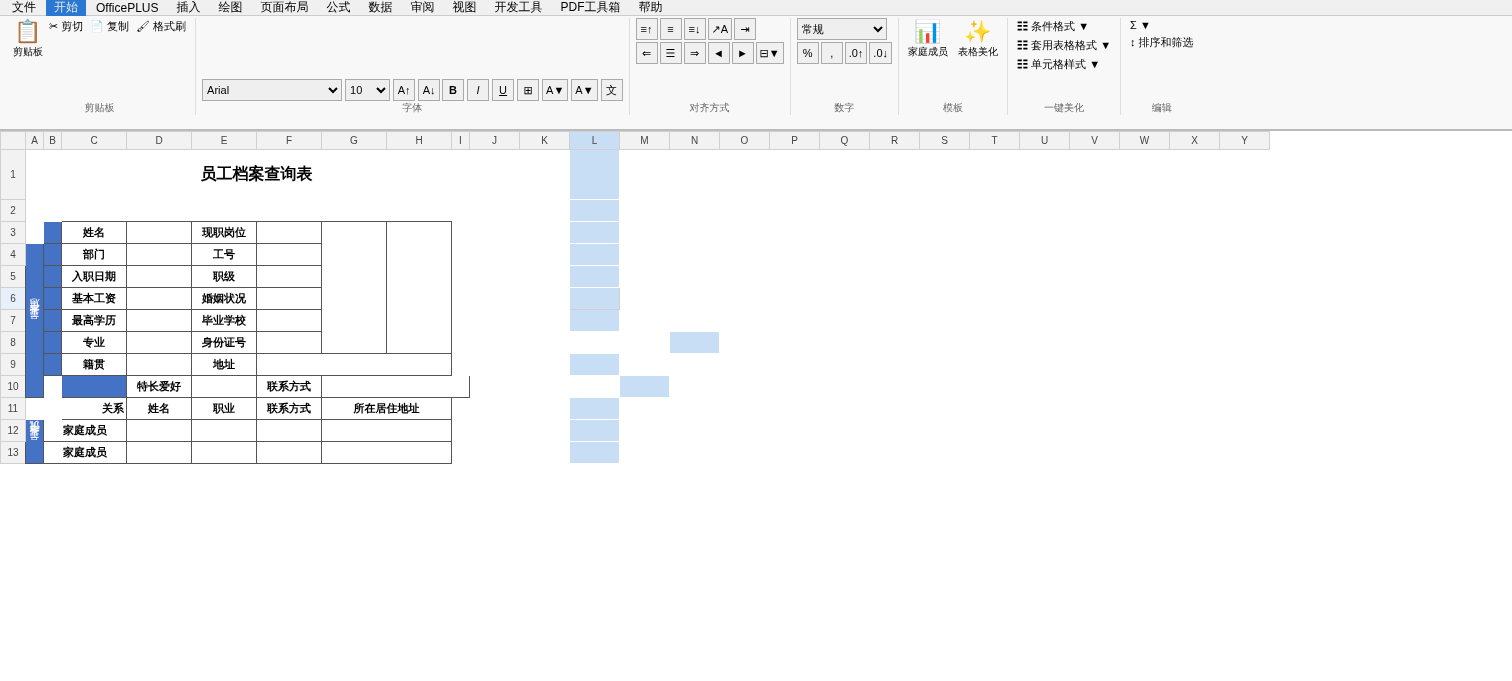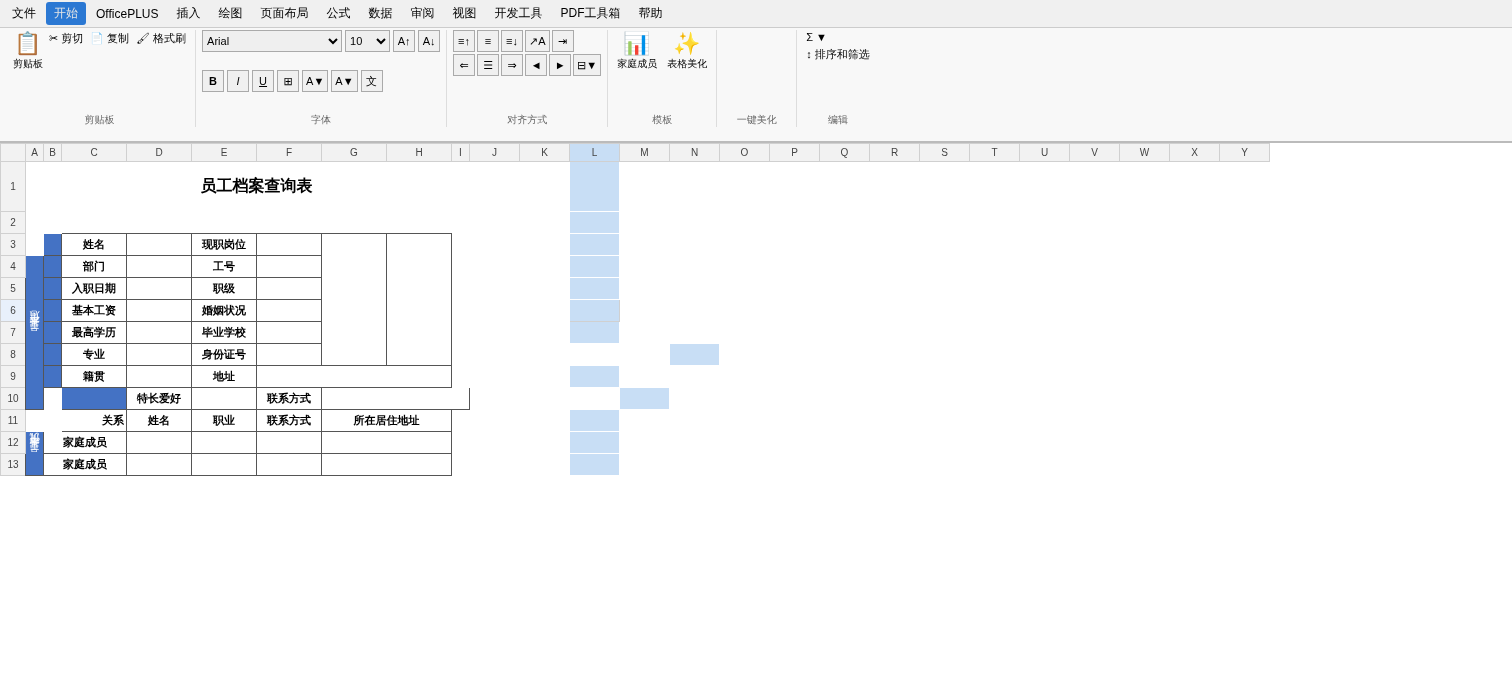--- a/index.html
+++ b/index.html
@@ -3,21 +3,21 @@
   <meta charset="utf-8">
   <style>
     * { box-sizing: border-box; margin: 0; padding: 0; }
     body { font-family: 'Arial', sans-serif; font-size: 12px; background: #fff; overflow: hidden; }
 
     
     #menu-bar {
       display: flex;
       background: #f0f0f0;
       border-bottom: 1px solid #ccc;
-      height: 28px;
+      height: 16px;
       align-items: center;
       padding: 0 4px;
       gap: 2px;
     }
     .menu-item {
       padding: 3px 8px;
       cursor: pointer;
       font-size: 12px;
       border-radius: 3px;
     }
@@ -218,21 +218,21 @@
           <div class="vert-btns">
             <div class="rbtn-small">✂ 剪切</div>
             <div class="rbtn-small">📄 复制</div>
             <div class="rbtn-small">🖌 格式刷</div>
           </div>
         </div>
         <div class="rg-name">剪贴板</div>
       </div>
 
       <div class="rg" style="min-width:200px;">
-        <div class="rg-buttons" style="flex-direction:column; gap:18px;">
+        <div class="rg-buttons" style="flex-direction:row; gap:2px;align-items:flex-end;">
           <div style="display:flex; align-items:center; gap:3px;">
             <select class="font-select">
               <option>Arial</option>
             </select>
             <select class="size-select">
               <option>10</option>
             </select>
             <button class="small-btn">A↑</button>
             <button class="small-btn">A↓</button>
           </div>
@@ -263,36 +263,57 @@
             <button class="small-btn">☰</button>
             <button class="small-btn">⇒</button>
             <button class="small-btn">◄</button>
             <button class="small-btn">►</button>
             <button class="small-btn">⊟▼</button>
           </div>
         </div>
         <div class="rg-name">对齐方式</div>
       </div>
 
+      <div class="rg" style="min-width:100px;">
+        <div class="rg-buttons" style="flex-direction:column; gap:2px;">
+          <div>
+            <select style="width:90px; height:22px; font-size:11px; border:1px solid #aaa;">
+              <option>常规</option>
+            </select>
+          </div>
+          <div style="display:flex; gap:2px;">
+            <button class="small-btn">%</button>
+            <button class="small-btn">,</button>
+            <button class="small-btn">.0↑</button>
+            <button class="small-btn">.0↓</button>
+          </div>
+        </div>
+        <div class="rg-name">数字</div>
+      </div>
 
       <div class="rg" style="min-width:100px;">
         <div class="rg-buttons" style="gap:4px;">
           <div class="rbtn">
             <div class="rbtn-icon">📊</div>
             <div class="rbtn-label">家庭成员</div>
           </div>
           <div class="rbtn">
             <div class="rbtn-icon">✨</div>
             <div class="rbtn-label">表格美化</div>
           </div>
         </div>
         <div class="rg-name">模板</div>
       </div>
 
       <div class="rg" style="min-width:80px;">
+        <div class="rg-buttons" style="flex-direction:column; gap:2px;">
+          <div class="rbtn-small">☷ 条件格式 ▼</div>
+          <div class="rbtn-small">☷ 套用表格格式 ▼</div>
+          <div class="rbtn-small">☷ 单元格样式 ▼</div>
+        </div>
         <div class="rg-name">一键美化</div>
       </div>
 
 
       <div class="rg" style="min-width:80px; border-right:none;">
         <div class="rg-buttons" style="flex-direction:column; gap:2px;">
           <div class="rbtn-small">Σ ▼</div>
           <div class="rbtn-small">↕ 排序和筛选</div>
         </div>
         <div class="rg-name">编辑</div>

